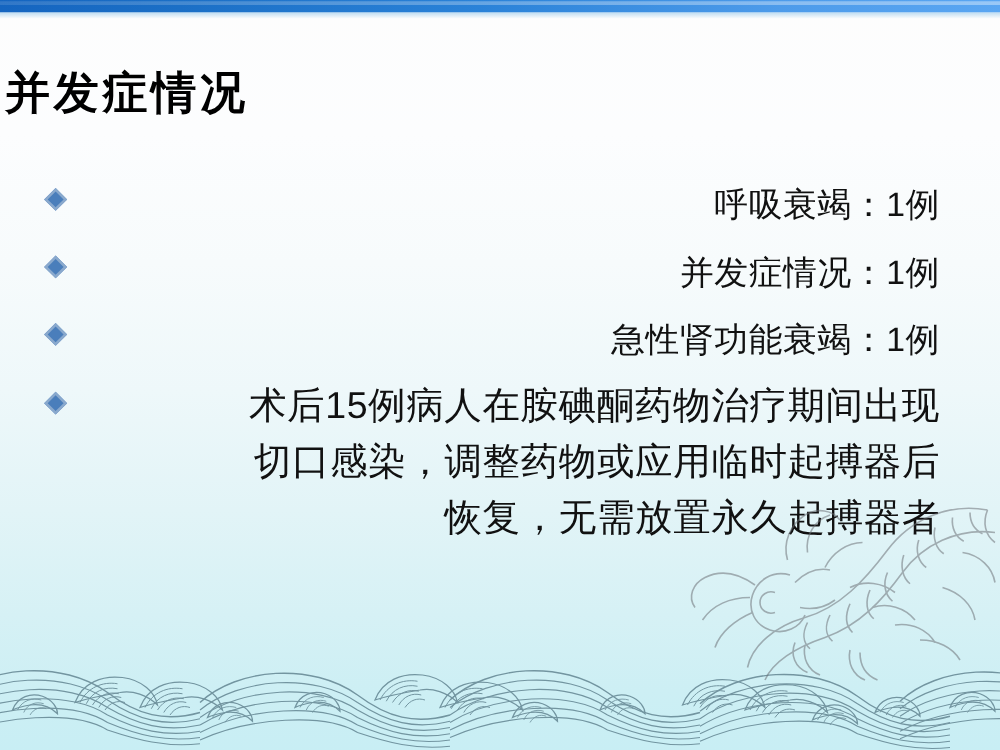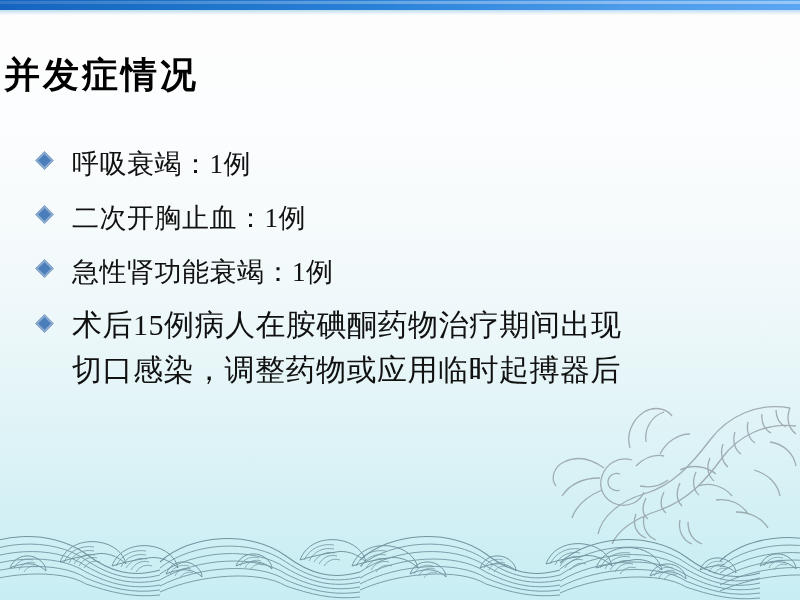--- a/index.html
+++ b/index.html
@@ -83,25 +83,26 @@
     display: inline-block;
     width: 9px;
     height: 9px;
     background: #4a7ebb;
     border: 2px solid #8aa9cd;
     transform: rotate(45deg);
     box-sizing: content-box;
   }
   .bullet-text {
     flex: 1 1 auto;
-    font-family: Liberation Serif, serif;
+    font-family: Liberation Sans, sans-serif;
     font-size: 27px;
     line-height: 48px;
     color: #111111;
     letter-spacing: 0.5px;
+    text-align: right;
   }
   .bullet-row.para .bullet-mark { padding-top: 14px; }
   .bullet-row.para .bullet-text {
     font-size: 30px;
     line-height: 45px;
   }
   .para-line { display: block; white-space: nowrap; }
 
   
   .waves {
@@ -141,34 +142,35 @@
 
   <div class="bullets">
 
     <div class="bullet-row">
       <span class="bullet-mark"><i class="diamond"></i></span>
       <span class="bullet-text">呼吸衰竭：1例</span>
     </div>
 
     <div class="bullet-row">
       <span class="bullet-mark"><i class="diamond"></i></span>
-      <span class="bullet-text">二次开胸止血：1例</span>
+      <span class="bullet-text">并发症情况：1例</span>
     </div>
 
     <div class="bullet-row">
       <span class="bullet-mark"><i class="diamond"></i></span>
       <span class="bullet-text">急性肾功能衰竭：1例</span>
     </div>
 
 
     <div class="bullet-row para">
       <span class="bullet-mark"><i class="diamond"></i></span>
       <span class="bullet-text">
         <span class="para-line">术后15例病人在胺碘酮药物治疗期间出现</span>
         <span class="para-line">切口感染，调整药物或应用临时起搏器后</span>
+        <span class="para-line">恢复，无需放置永久起搏器者</span>
       </span>
     </div>
 
   </div>
 
   <div class="waves">
     <svg width="800" height="86" viewBox="0 0 800 86" xmlns="http://www.w3.org/2000/svg">
       <defs>
         <g id="crest">
           <path d="M0,22 C6,6 22,0 38,2 C54,4 64,14 66,24 C58,16 46,12 36,14 C24,16 12,18 0,22 Z" fill="none" stroke="#5d7f8c" stroke-width="1"></path>

